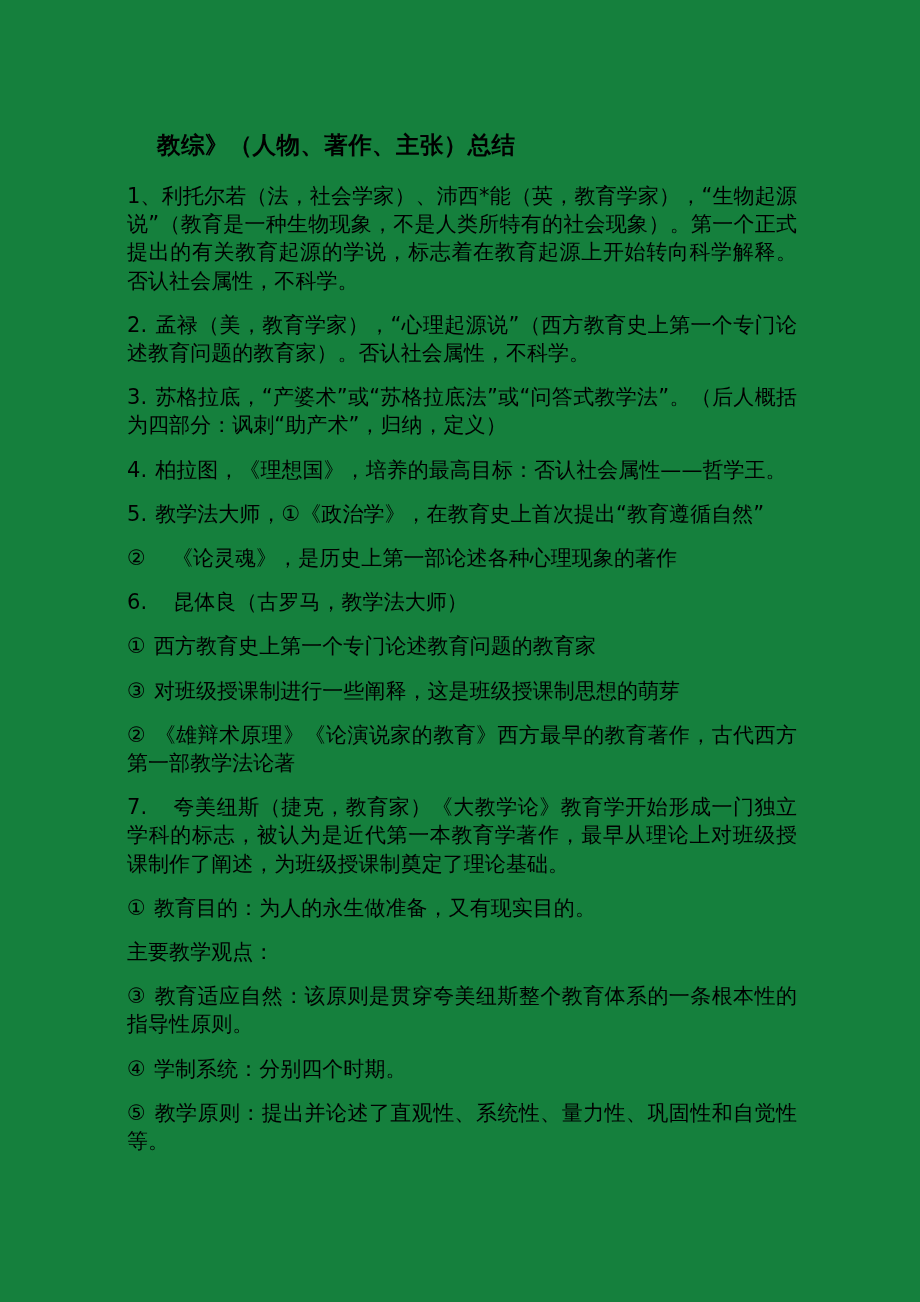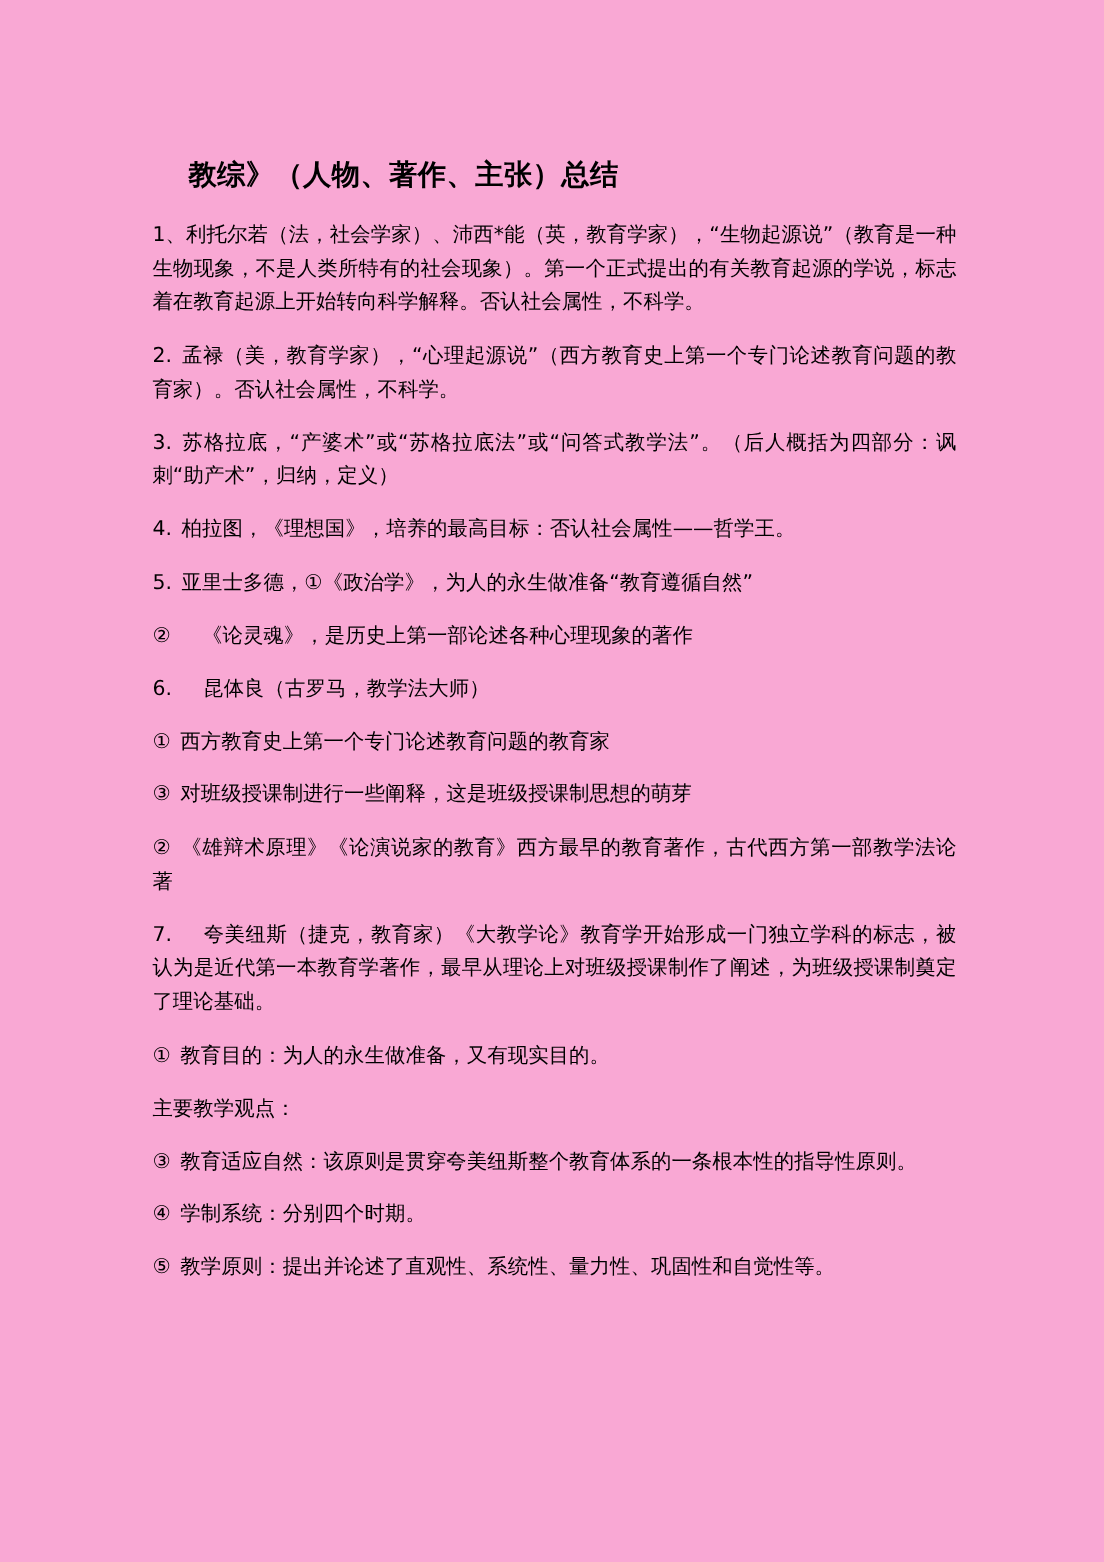--- a/index.html
+++ b/index.html
@@ -11,41 +11,41 @@
     width: 920px;
     height: 1302px;
     font-family: "DejaVu Sans", "Liberation Sans", sans-serif;
     color: #000000;
     -webkit-font-smoothing: antialiased;
   }
   .page {
     position: relative;
     width: 920px;
     height: 1302px;
-    background: #f9a8d4;
+    background: #15803d;
     overflow: hidden;
     box-sizing: border-box;
   }
   .content {
     position: absolute;
     left: 127px;
     top: 128px;
     width: 670px;
   }
   .doc-title {
     font-size: 23.5px;
     font-weight: bold;
     line-height: 34px;
     letter-spacing: 0.4px;
     margin: 0 0 20px 0;
     padding-left: 30px;
     white-space: nowrap;
   }
   .para {
-    font-size: 17px;
+    font-size: 21px;
     line-height: 28.2px;
     margin: 0 0 16px 0;
     text-align: justify;
     text-justify: inter-ideograph;
     letter-spacing: 0.05px;
   }
   .para:last-child { margin-bottom: 0; }
   .gap-sm { display: inline-block; width: 8px; }
   .gap-lg { display: inline-block; width: 26px; }
 </style>
@@ -55,21 +55,21 @@
 <div class="page">
   <div class="content">
 
     <h1 class="doc-title">教综》（人物、著作、主张）总结</h1>
 
     <div id="paragraph-container">
         <p class="para"><span>1、</span><span>利托尔若（法，社会学家）、沛西*能（英，教育学家），“生物起源说”（教育是一种生物现象，不是人类所特有的社会现象）。第一个正式提出的有关教育起源的学说，标志着在教育起源上开始转向科学解释。否认社会属性，不科学。</span></p>
         <p class="para"><span>2.</span><span class="gap-sm"></span><span>孟禄（美，教育学家），“心理起源说”（西方教育史上第一个专门论述教育问题的教育家）。否认社会属性，不科学。</span></p>
         <p class="para"><span>3.</span><span class="gap-sm"></span><span>苏格拉底，“产婆术”或“苏格拉底法”或“问答式教学法”。（后人概括为四部分：讽刺“助产术”，归纳，定义）</span></p>
         <p class="para"><span>4.</span><span class="gap-sm"></span><span>柏拉图，《理想国》，培养的最高目标：否认社会属性——哲学王。</span></p>
-        <p class="para"><span>5.</span><span class="gap-sm"></span><span>亚里士多德，①《政治学》，为人的永生做准备“教育遵循自然”</span></p>
+        <p class="para"><span>5.</span><span class="gap-sm"></span><span>教学法大师，①《政治学》，在教育史上首次提出“教育遵循自然”</span></p>
         <p class="para"><span>②</span><span class="gap-lg"></span><span>《论灵魂》，是历史上第一部论述各种心理现象的著作</span></p>
         <p class="para"><span>6.</span><span class="gap-lg"></span><span>昆体良（古罗马，教学法大师）</span></p>
         <p class="para"><span>①</span><span class="gap-sm"></span><span>西方教育史上第一个专门论述教育问题的教育家</span></p>
         <p class="para"><span>③</span><span class="gap-sm"></span><span>对班级授课制进行一些阐释，这是班级授课制思想的萌芽</span></p>
         <p class="para"><span>②</span><span class="gap-sm"></span><span>《雄辩术原理》《论演说家的教育》西方最早的教育著作，古代西方第一部教学法论著</span></p>
         <p class="para"><span>7.</span><span class="gap-lg"></span><span>夸美纽斯（捷克，教育家）《大教学论》教育学开始形成一门独立学科的标志，被认为是近代第一本教育学著作，最早从理论上对班级授课制作了阐述，为班级授课制奠定了理论基础。</span></p>
         <p class="para"><span>①</span><span class="gap-sm"></span><span>教育目的：为人的永生做准备，又有现实目的。</span></p>
         <p class="para"><span>主要教学观点：</span></p>
         <p class="para"><span>③</span><span class="gap-sm"></span><span>教育适应自然：该原则是贯穿夸美纽斯整个教育体系的一条根本性的指导性原则。</span></p>
         <p class="para"><span>④</span><span class="gap-sm"></span><span>学制系统：分别四个时期。</span></p>

